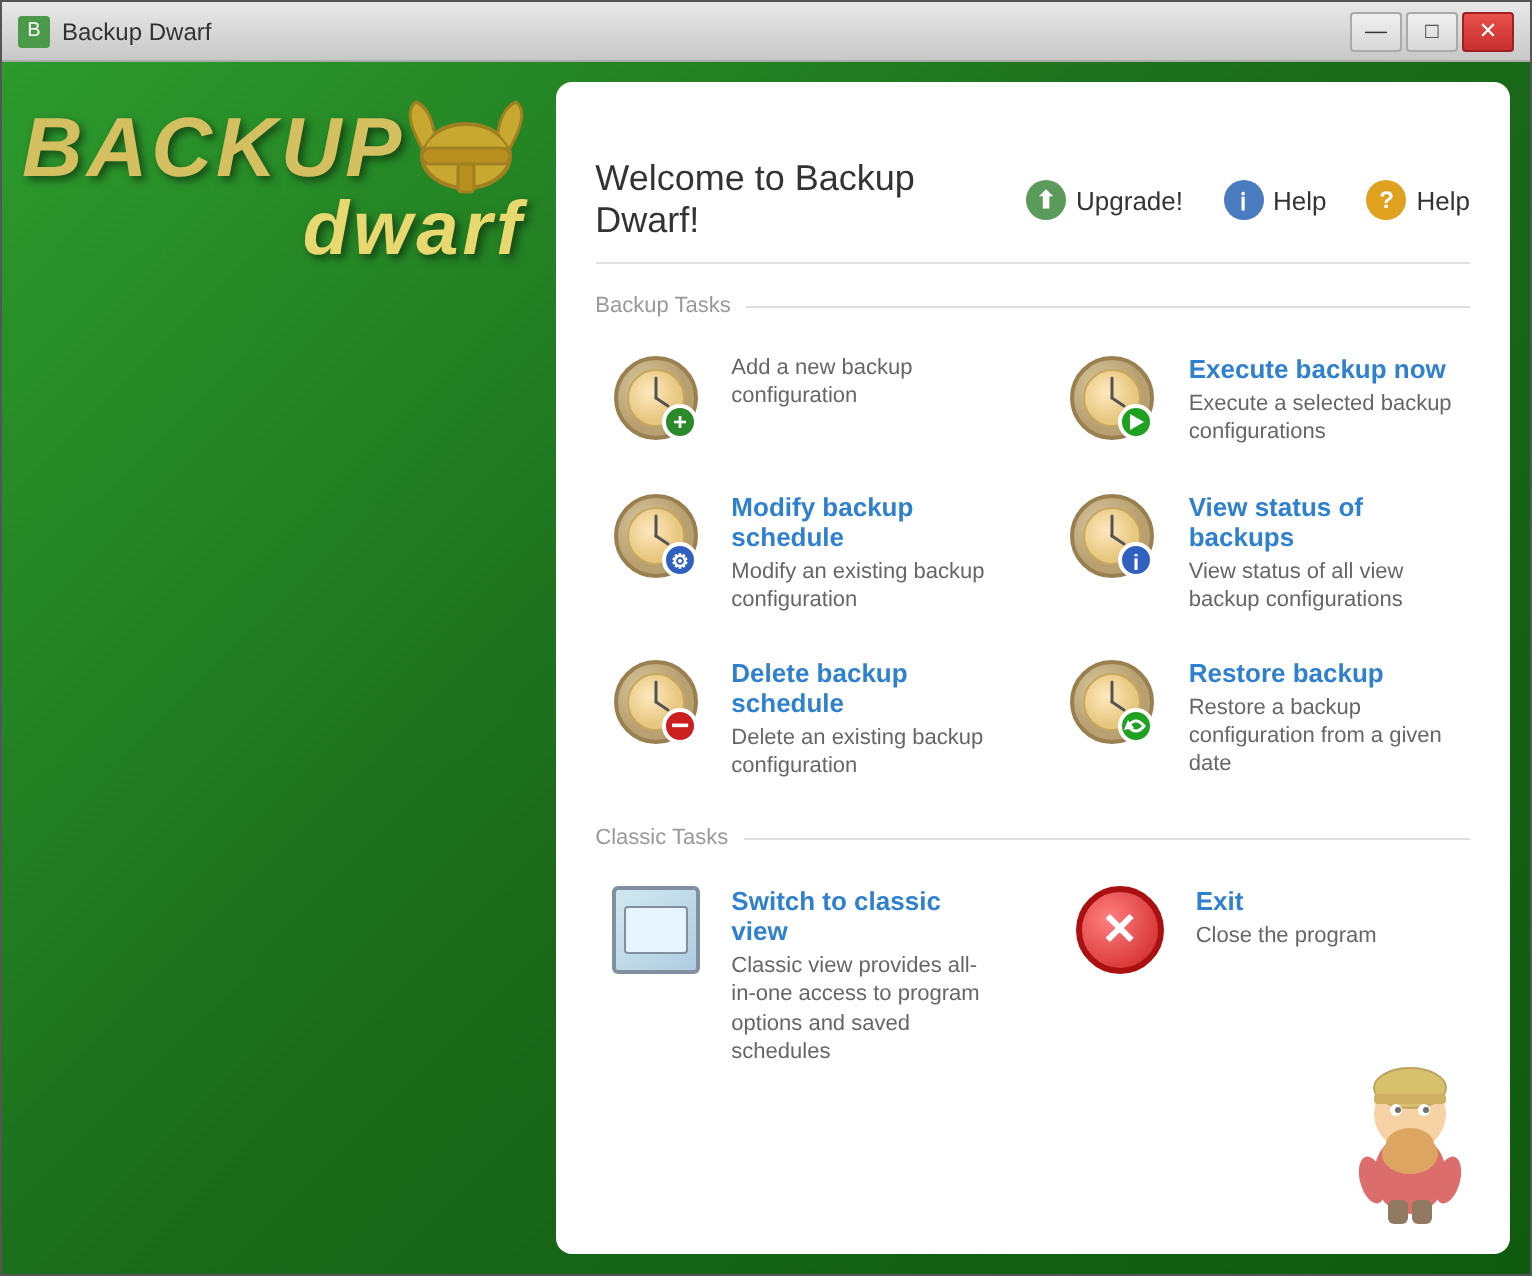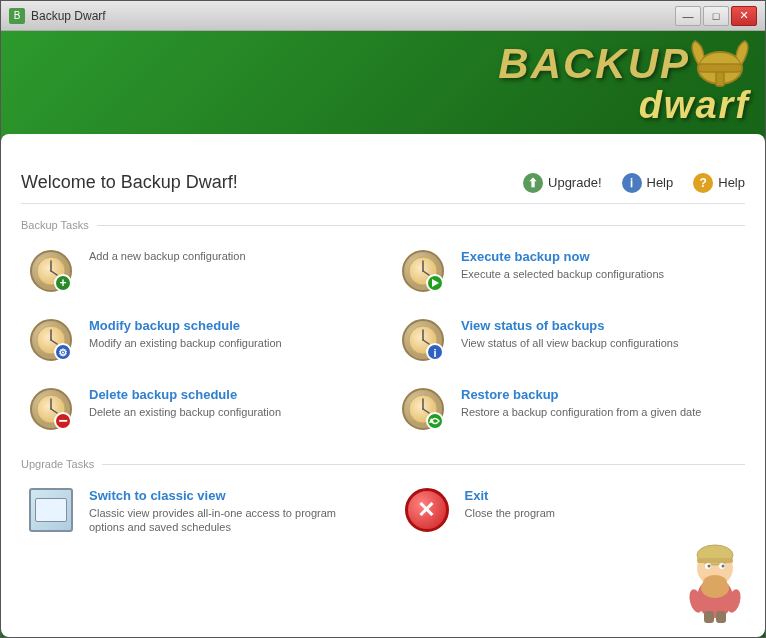--- a/index.html
+++ b/index.html
@@ -73,22 +73,23 @@
       background: linear-gradient(to bottom, #e8504a, #c83030);
       color: white;
       border-color: #a02020;
     }
 
     
     .main-area {
       flex: 1;
       background: linear-gradient(135deg, #2d9a2d 0%, #1a6a1a 50%, #0f5a0f 100%);
       display: flex;
-      flex-direction: column;
+      flex-direction: row;
       position: relative;
+      padding: 10px;
     }
 
     
     .logo-area {
       display: flex;
       justify-content: flex-end;
       align-items: flex-start;
       padding: 5px 15px 10px 0;
       flex-shrink: 0;
     }
@@ -520,21 +521,21 @@
             </svg>
           </div>
           <div class="task-text">
             <h3>Restore backup</h3>
             <p>Restore a backup configuration from a given date</p>
           </div>
         </div>
       </div>
 
       <div class="section-label">
-        <span>Upgrade Tasks</span>
+        <span>Classic Tasks</span>
       </div>
 
       <div class="program-grid">
         <div class="task-item">
           <div class="task-icon-wrap">
             <div class="classic-icon"></div>
           </div>
           <div class="task-text">
             <h3>Switch to classic view</h3>
             <p>Classic view provides all-in-one access to program options and saved schedules</p>

